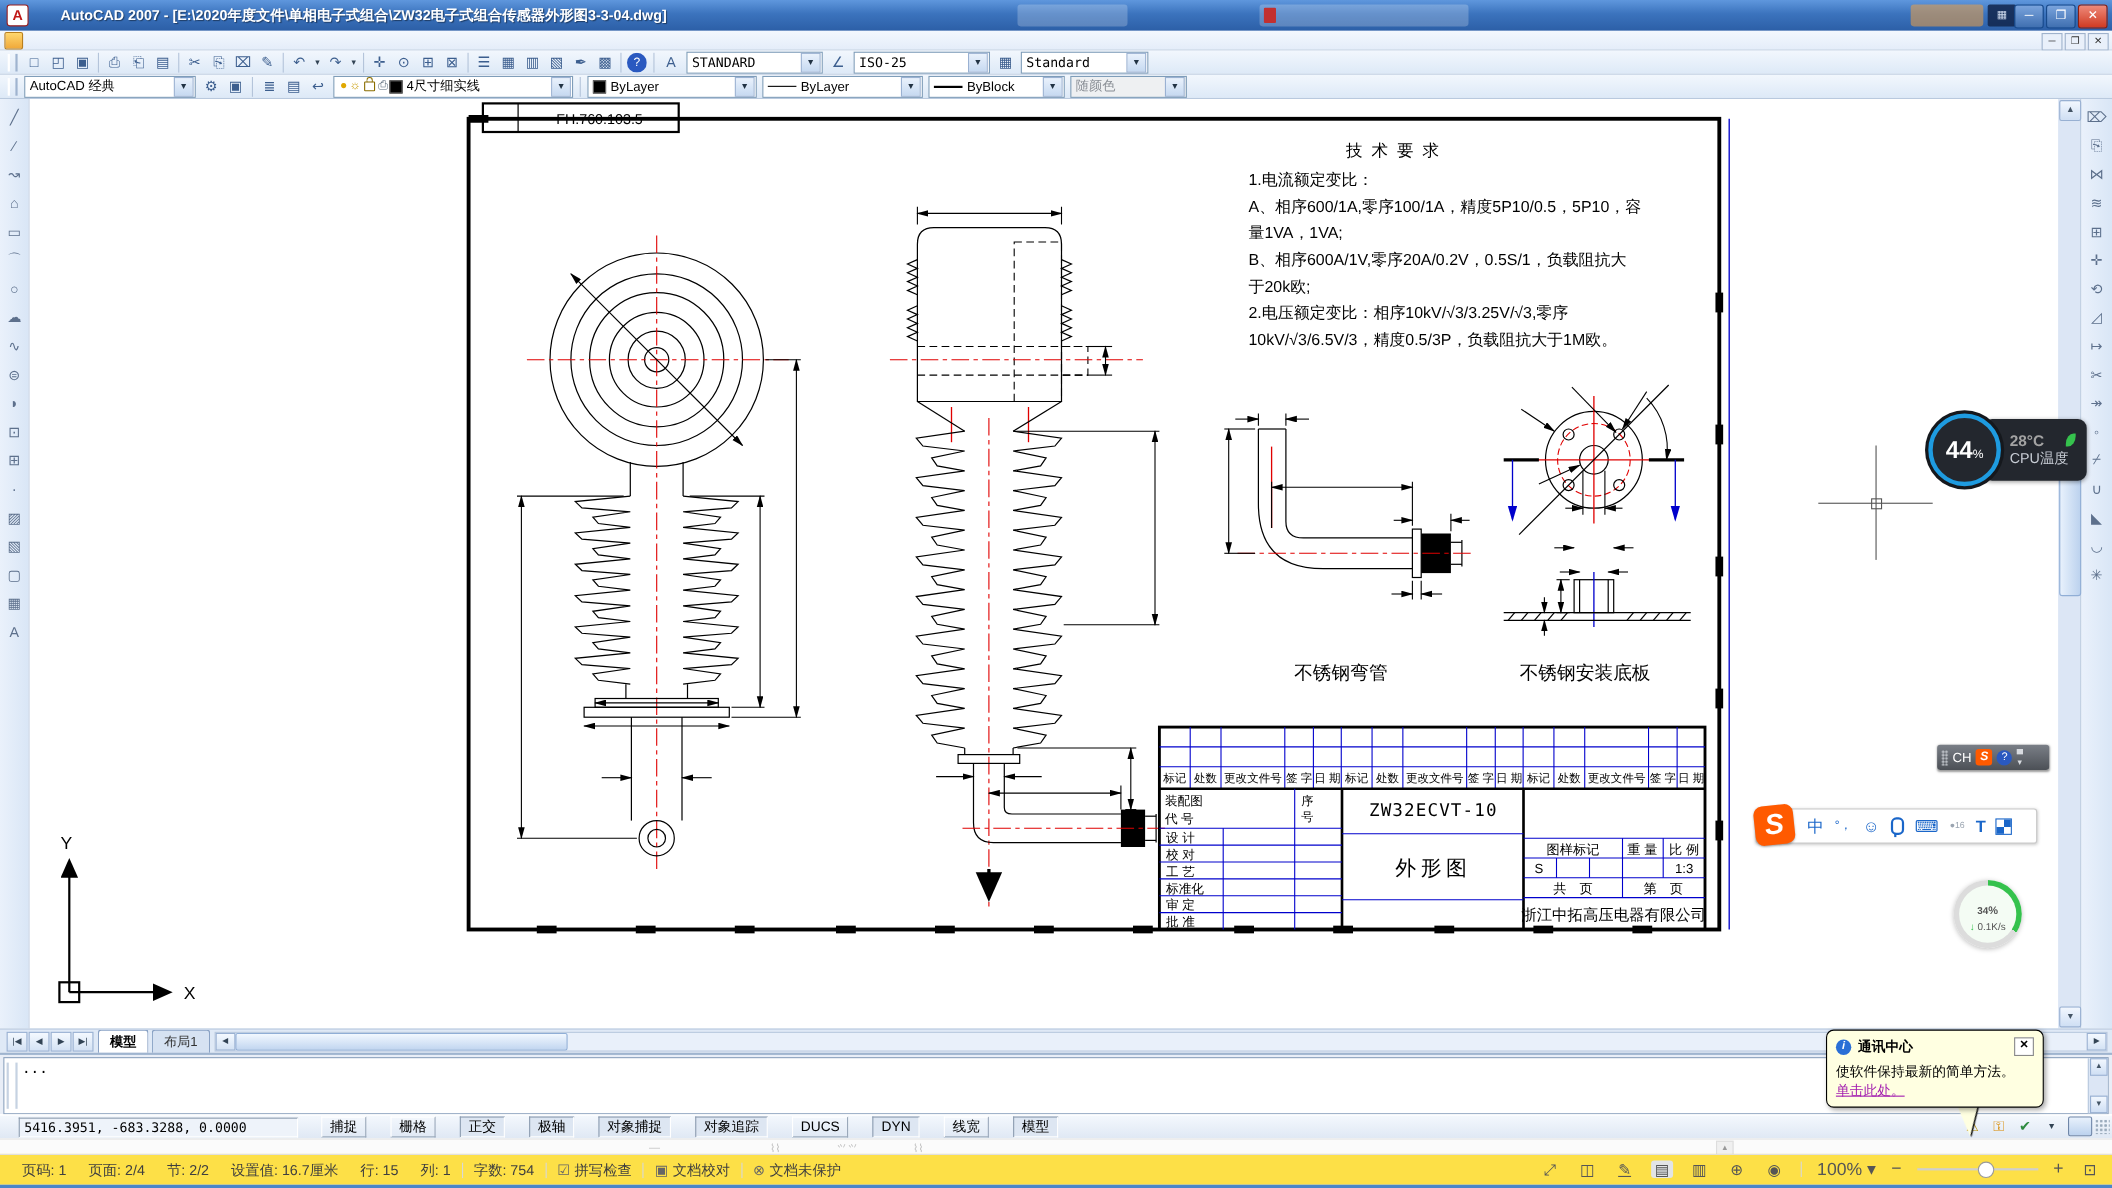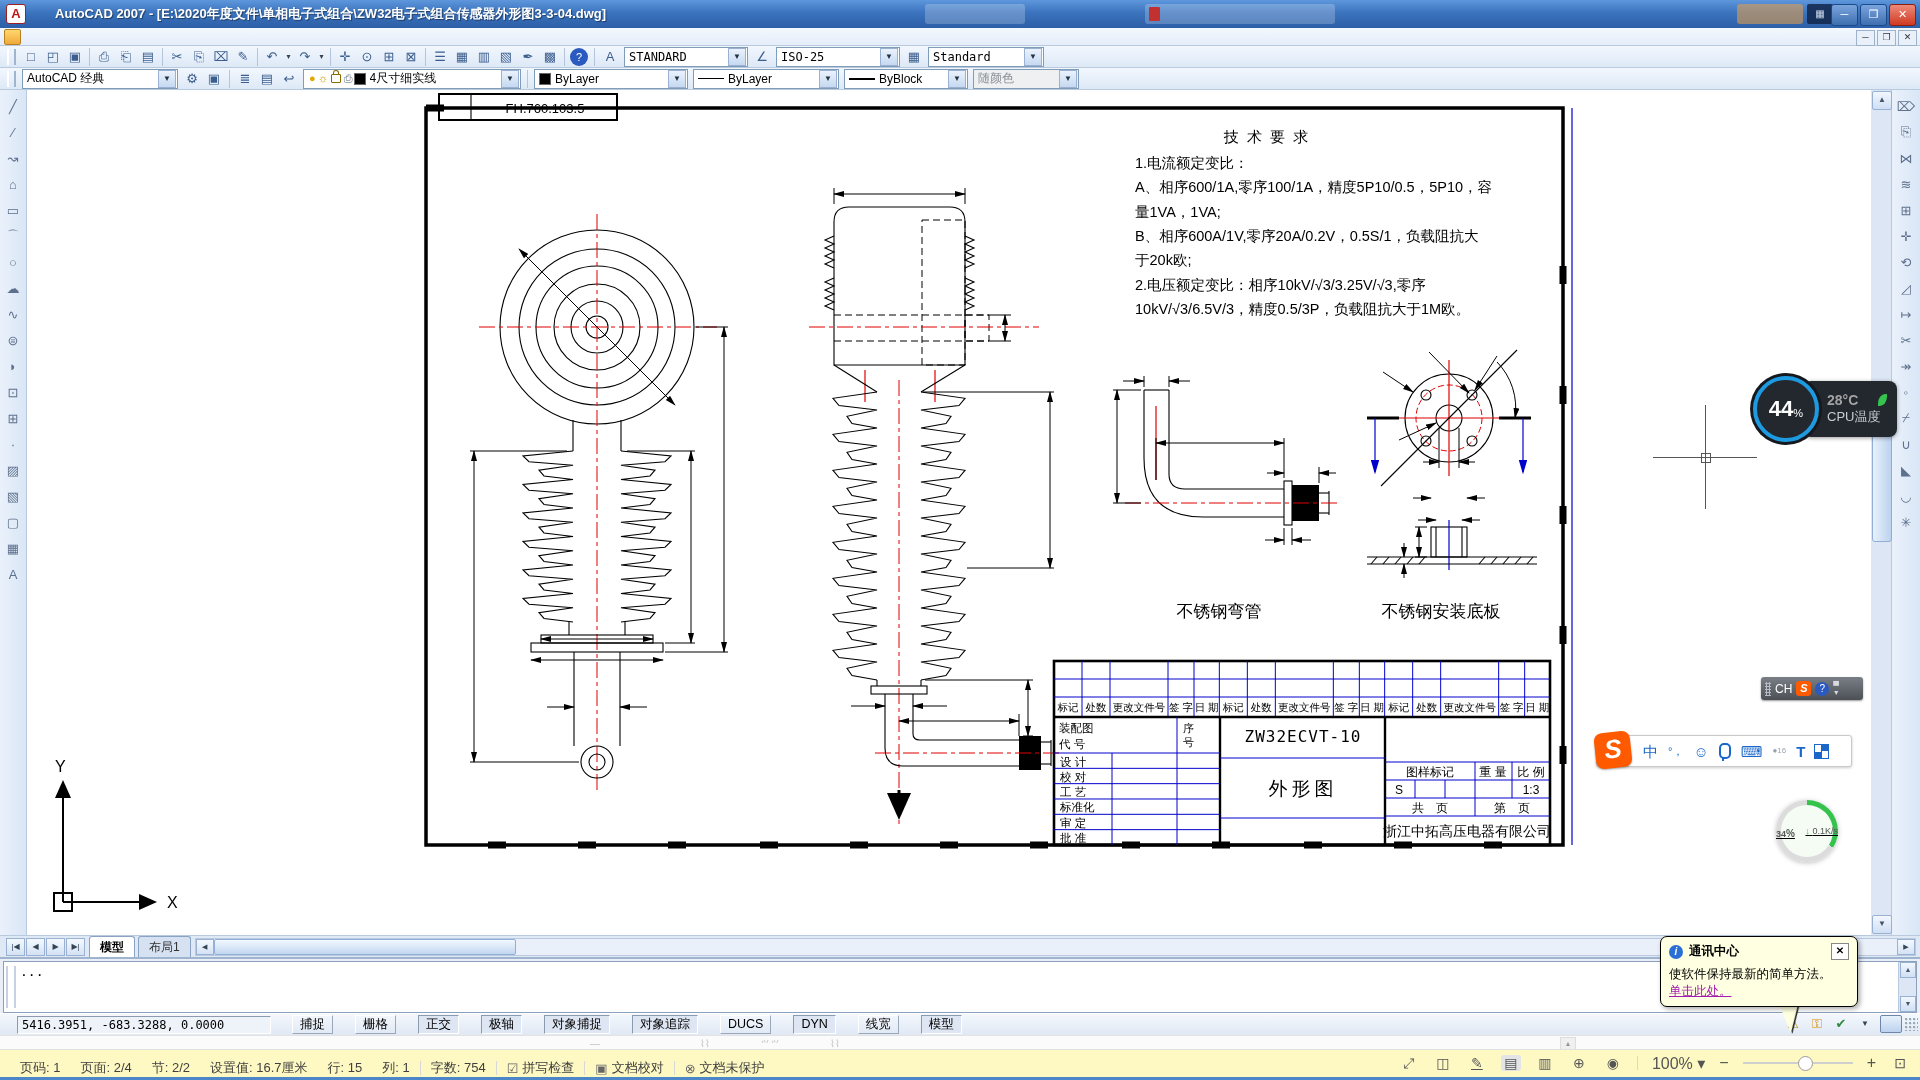--- a/index.html
+++ b/index.html
@@ -128,21 +128,21 @@
   #tray .ticon{width:18px;height:16px;text-align:center;line-height:16px;}
   #cleanbtn{width:20px;height:16px;border:1px solid #6f86a8;background:linear-gradient(180deg,#e8f1fc,#bcd2ee);border-radius:2px;}
   #gripdots{position:absolute;right:2px;top:1018px;width:13px;height:13px;
     background:radial-gradient(circle at 30% 30%,#9ab 1px,transparent 1.5px) 0 0/4px 4px;}
 
   
   #strip{top:1035px;height:14px;background:#fbfbfb;border-top:1px solid #e3e3e3;}
   #strip .mark{position:absolute;top:2px;color:#c3c3c3;font-size:10px;}
   #strip .uparr{position:absolute;left:1560px;top:1px;width:14px;height:12px;background:#f0f0f0;border:1px solid #ddd;
     color:#999;font-size:7px;text-align:center;line-height:11px;}
-  #wpsbar{top:1049px;height:28px;background:#fef9c3;border-top:1px solid #e0e0e0;display:flex;align-items:flex-end;
+  #wpsbar{top:1049px;height:28px;background:#fde047;border-top:1px solid #e0e0e0;display:flex;align-items:center;
     font-size:13px;color:#3f3f3f;padding-left:10px;}
   .witem{padding:0 10px;white-space:nowrap;display:flex;align-items:center;gap:4px;}
   .wsep{width:1px;height:14px;background:#d8d8d8;}
   #wpsright{position:absolute;right:10px;top:1049px;height:28px;display:flex;align-items:center;gap:14px;color:#555;}
   #wpsright .wico{font-size:14px;width:20px;text-align:center;}
   #wpsright .wico.sel{background:#e2e4e6;border-radius:3px;}
   #zoomslider{width:110px;height:2px;background:#cfcfcf;position:relative;}
   #zoomknob{position:absolute;left:50%;top:-6px;width:13px;height:13px;border:1.5px solid #9a9a9a;border-radius:50%;background:#fff;}
   #bluebottom{top:1077px;height:3px;background:#4a86c8;}
 
@@ -154,21 +154,21 @@
   #cpu .ring i{font-style:normal;font-size:11px;margin-top:8px;}
   #cpu .pill{margin-left:-16px;background:#23272e;border-radius:8px;height:48px;padding:4px 10px 4px 24px;
     display:flex;flex-direction:column;justify-content:center;box-shadow:0 1px 4px rgba(0,0,0,.4);}
   #cpu .t1{color:#a3a3a3;font-size:14px;font-weight:bold;display:flex;align-items:center;gap:20px;}
   #cpu .leaf{width:9px;height:12px;background:#35c24d;border-radius:80% 0 80% 0;display:inline-block;}
   #cpu .t2{color:#c7ccd4;font-size:13px;}
 
   #net{position:absolute;left:1776px;top:800px;width:62px;height:62px;border-radius:50%;z-index:30;
     background:conic-gradient(#35c24d 0 34%,#dcdcdc 34% 100%);box-shadow:0 1px 5px rgba(0,0,0,.25);}
   #net:before{content:"";position:absolute;inset:5px;border-radius:50%;background:#f4fcf4;}
-  #net .in{position:absolute;inset:0;display:flex;align-items:center;justify-content:space-between;z-index:2;text-decoration:underline;}
+  #net .in{position:absolute;inset:0;display:flex;flex-direction:column;align-items:center;justify-content:center;z-index:2;}
   #net b{font-size:19px;color:#555;font-weight:bold;}
   #net b i{font-style:normal;font-size:10px;}
   #net span{font-size:9px;color:#555;}
   #net span em{color:#35c24d;font-style:normal;}
 
   #langbar{position:absolute;left:1761px;top:677px;width:94px;height:23px;border-radius:3px;z-index:30;
     background:linear-gradient(180deg,#7a7f87,#4c5056);display:flex;align-items:center;padding:0 4px;gap:4px;
     box-shadow:0 1px 2px rgba(0,0,0,.4);}
   #langbar .lgrip{width:6px;height:14px;background:radial-gradient(circle,#b8bcc2 1px,transparent 1.4px) 0 0/3px 3px;}
   #langbar .lang{color:#fff;font-size:12px;}

